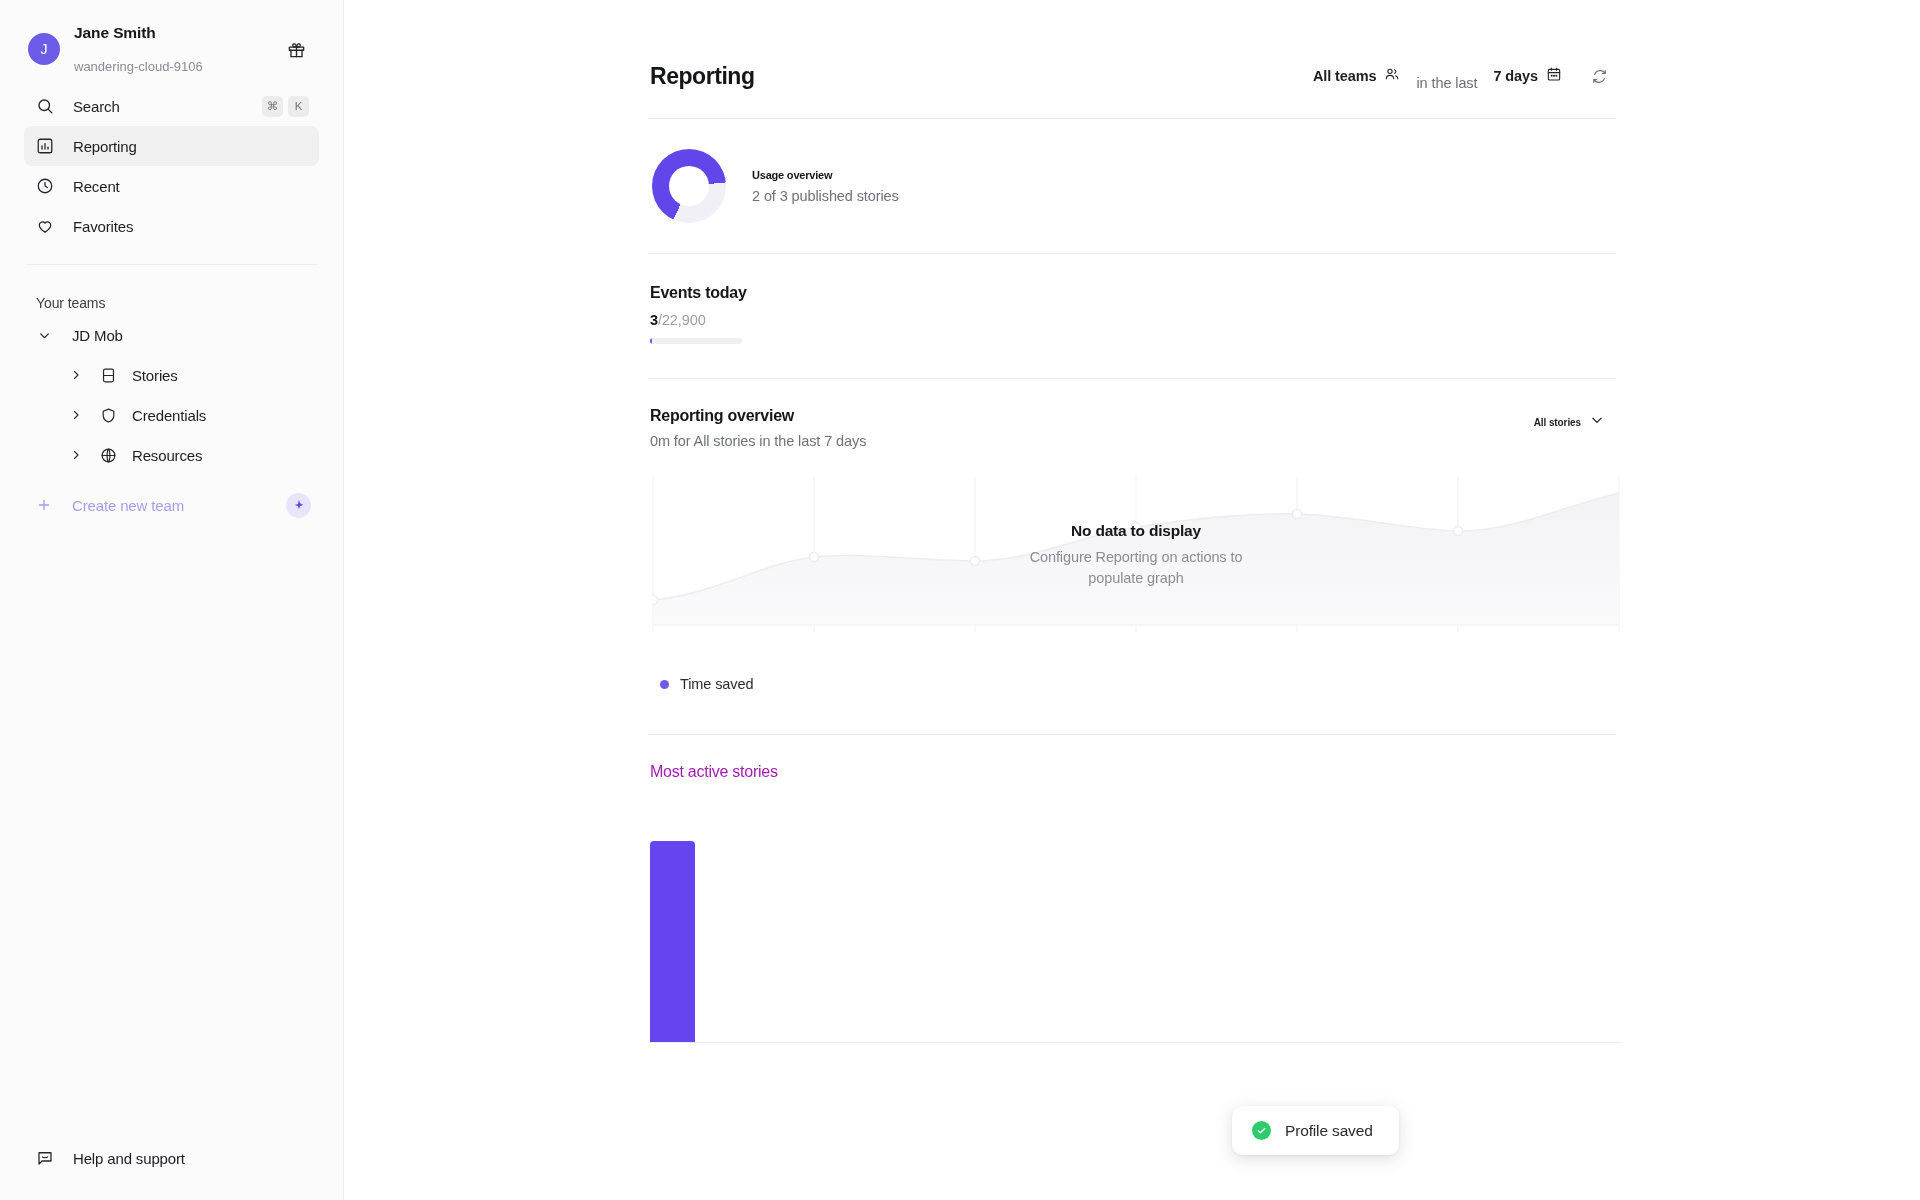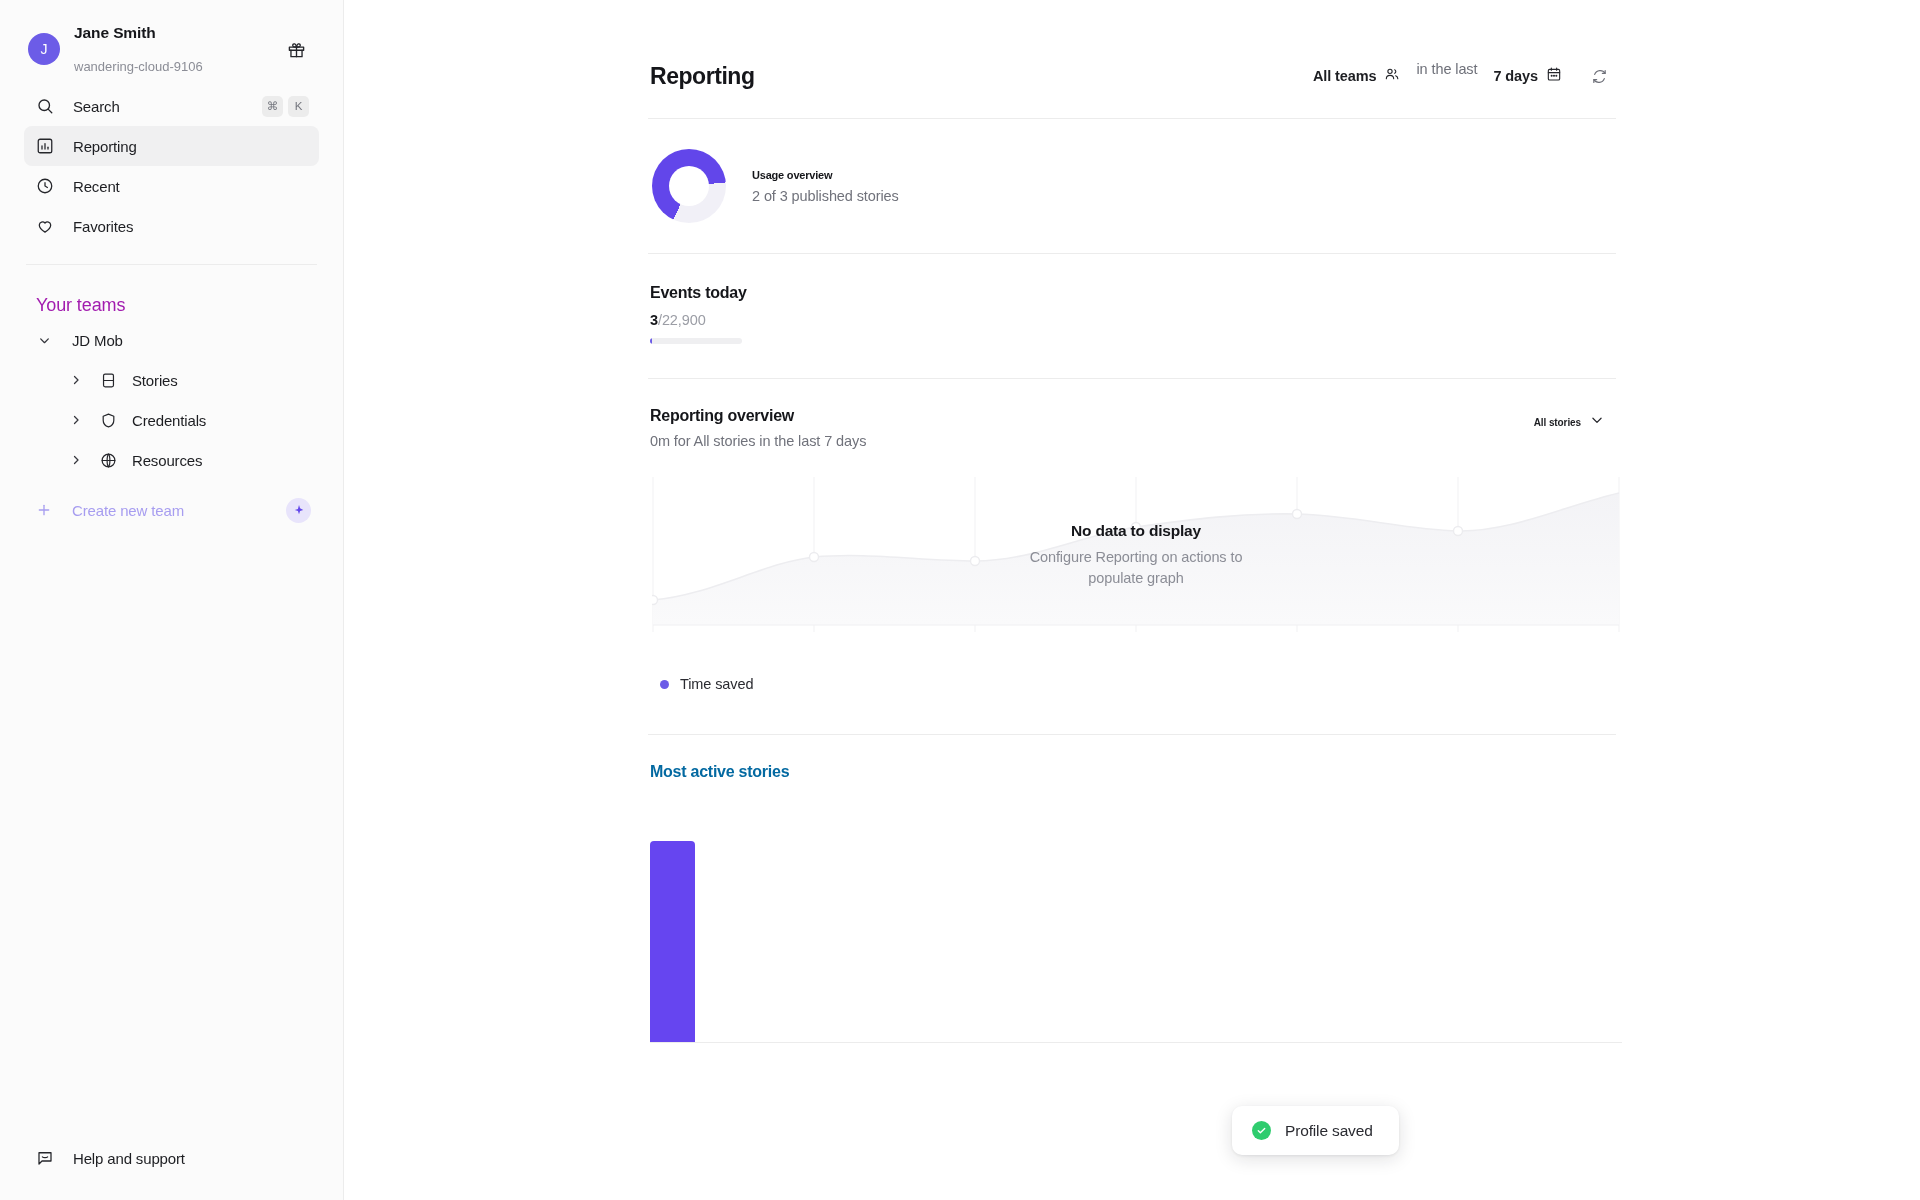--- a/index.html
+++ b/index.html
@@ -57,21 +57,21 @@
     background: #ececec; color: #74767e;
     font-size: 11.5px; display: flex; align-items: center; justify-content: center;
     padding: 0 4px;
   }
   .chev-item { display: flex; align-items: center; height: 40px; border-radius: 8px; padding: 0 10px; cursor: pointer; }
   .chev-item .caret { width: 20px; flex: 0 0 20px; display:flex; align-items:center; justify-content:center; color:#44464d; }
   .chev-item .lbl { font-size: 15px; color: #1d1e22; margin-left: 18px; letter-spacing: -0.15px; }
 
   .divider { height: 1px; background: #ececec; margin: 18px 2px 0 2px; }
 
-  .section-label { font-size: 18px; color: #a21caf; margin: 30px 0 4px 12px; letter-spacing: -0.1px; }
+  .section-label { font-size: 14px; color: #404040; margin: 30px 0 4px 12px; letter-spacing: -0.1px; }
 
   .team-row { display: flex; align-items: center; height: 40px; border-radius: 8px; padding: 0 10px; cursor: pointer; }
   .team-row .caret { width: 20px; flex: 0 0 20px; display:flex; align-items:center; justify-content:center; color:#44464d;}
   .team-row .lbl { font-size: 15px; color: #1d1e22; margin-left: 18px; font-weight: 400; letter-spacing: -0.15px;}
 
   .sub-row { display: flex; align-items: center; height: 40px; border-radius: 8px; padding: 0 10px 0 44px; cursor: pointer; }
   .sub-row .caret { width: 16px; flex: 0 0 16px; display:flex; align-items:center; justify-content:center; color:#44464d;}
   .sub-row .ico { width: 20px; height: 20px; margin-left: 14px; display:flex; align-items:center; justify-content:center; flex:0 0 20px;}
   .sub-row .lbl { font-size: 15px; color: #1d1e22; margin-left: 14px; letter-spacing: -0.15px;}
 
@@ -91,21 +91,21 @@
   .help-row { display: flex; align-items: center; height: 40px; border-radius: 8px; padding: 0 10px 0 11px; cursor: pointer; }
   .help-row .ico { width: 20px; height:20px; flex: 0 0 20px; display:flex;align-items:center;justify-content:center;}
   .help-row .lbl { font-size: 15px; color: #1d1e22; margin-left: 18px; letter-spacing: -0.15px;}
 
   
   .main { flex: 1; height: 1200px; overflow: hidden; position: relative; background: #fff; }
   .content { width: 968px; margin: 0 auto; padding-top: 56px; position: relative;}
 
   .page-head { display: flex; align-items: center; height: 40px; padding: 0 2px; }
   .page-title { font-size: 23px; font-weight: 700; color: #15161a; letter-spacing: -0.45px; }
-  .head-controls { margin-left: auto; display: flex; align-items: flex-start; gap: 0; }
+  .head-controls { margin-left: auto; display: flex; align-items: flex-end; gap: 0; }
   .ctrl-pill { display: flex; align-items: center; gap: 8px; padding: 5px 8px; border-radius: 7px; cursor: pointer; }
   .ctrl-pill .txt { font-size: 14.5px; font-weight: 700; color: #1d1e22; letter-spacing: -0.1px;}
   .ctrl-static { font-size: 14.5px; color: #6e7079; padding: 0 8px; letter-spacing: -0.1px;}
   .refresh-btn { width: 30px; height: 30px; display: flex; align-items: center; justify-content: center; margin-left: 14px; cursor: pointer; border-radius: 6px;}
 
   .hr { height: 1px; background: #ececec; }
 
   .usage-block { display: flex; align-items: center; padding: 30px 2px 30px 2px; }
   .donut { width: 74px; height: 74px; position: relative; flex: 0 0 74px; margin-left: 2px;}
   .donut-ring {
@@ -146,21 +146,21 @@
   .chart-overlay .t1 { font-size: 15.5px; font-weight: 700; color: #15161a; letter-spacing: -0.2px;}
   .chart-overlay .t2 { font-size: 14.5px; color: #8b8d96; margin-top: 7px; line-height: 21px; letter-spacing: -0.1px;}
 
   .legend { display: flex; align-items: center; gap: 11px; margin: 44px 0 0 10px; }
   .legend-dot { width: 9px; height: 9px; border-radius: 50%; background: #6c5ce7; }
   .legend-label { font-size: 14.5px; color: #2a2b31; letter-spacing: -0.1px;}
 
   .hr2 { height: 1px; background: #ececec; margin-top: 42px; }
 
   .active-block { padding: 28px 2px 0 2px; }
-  .active-title { font-size: 16px; font-weight: 700; color: #0369a1; letter-spacing: -0.25px;}
+  .active-title { font-size: 16px; font-weight: 400; color: #a21caf; letter-spacing: -0.25px;}
   .active-sub { font-size: 14.5px; color: #70727b; margin-top: 8px; letter-spacing: -0.1px;}
 
   .bar-area { margin-top: 52px; position: relative; height: 210px; }
   .bars { display: flex; align-items: flex-end; height: 210px; padding-left: 0px; }
   .bar { width: 45px; background: #6645f0; border-radius: 4px 4px 0 0; }
   .bar-baseline { position: absolute; left: 0; right: -8px; bottom: 0; height: 1px; background: #ececec; }
 
   
   .toast {
     position: absolute;

